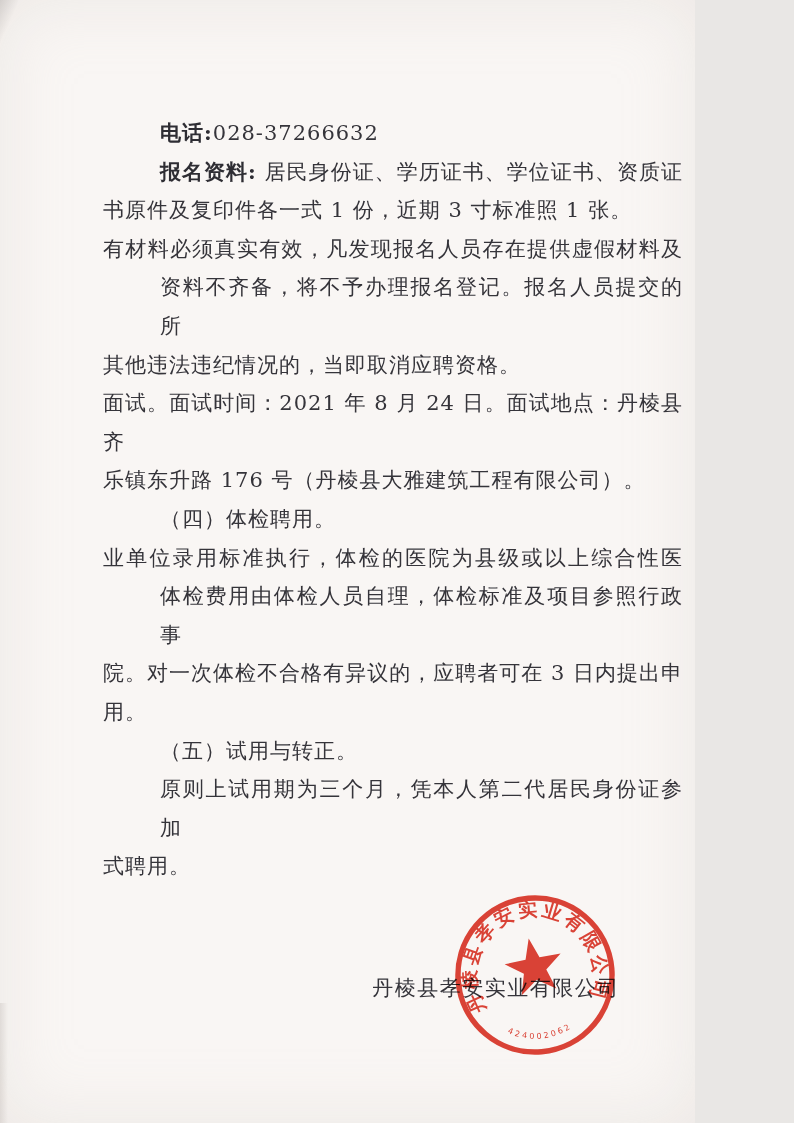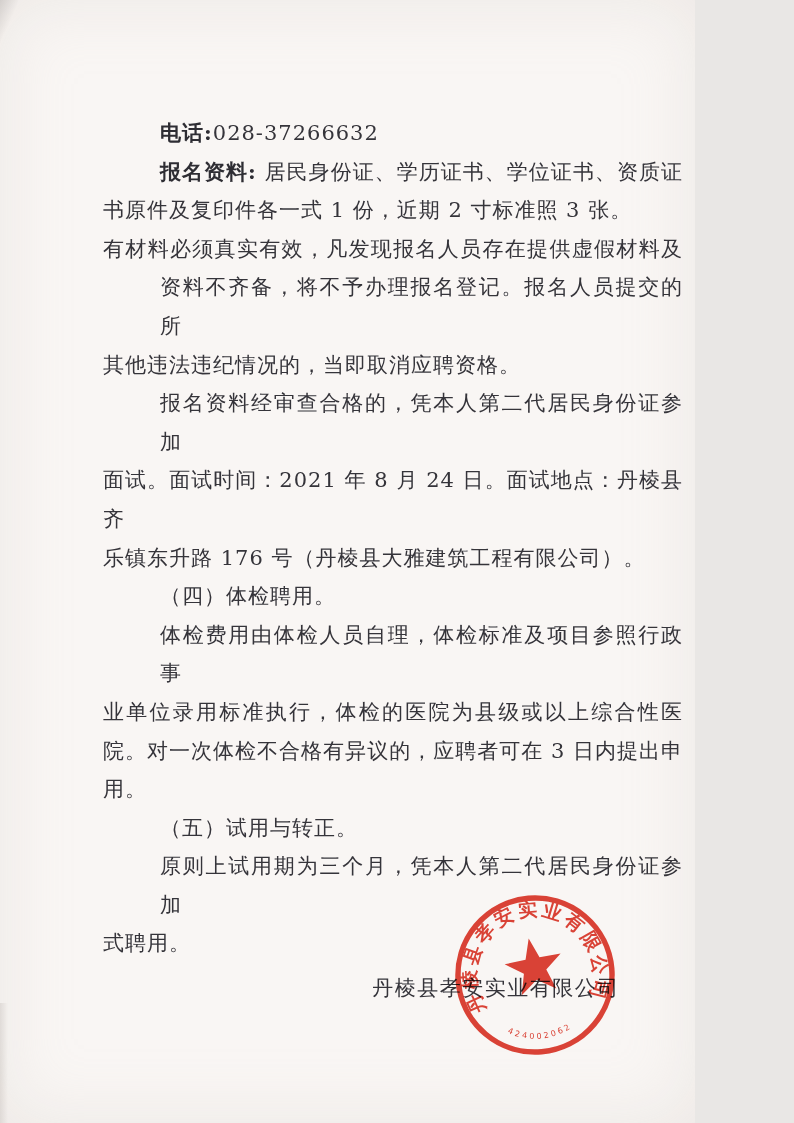--- a/index.html
+++ b/index.html
@@ -44,30 +44,29 @@
 <body>
 
 <div class="page">
 
   <div class="corner-smudge"></div>
   <div class="edge-shade"></div>
 
   <div class="doc-body">
       <div class="line indent"><b>电话:</b>028-37266632</div>
       <div class="line indent full"><b>报名资料:</b> 居民身份证、学历证书、学位证书、资质证</div>
-      <div class="line">书原件及复印件各一式 1 份，近期 2 寸标准照 3 张。</div>
+      <div class="line">书原件及复印件各一式 1 份，近期 3 寸标准照 1 张。</div>
       <div class="line full">有材料必须真实有效，凡发现报名人员存在提供虚假材料及</div>
       <div class="line indent full">资料不齐备，将不予办理报名登记。报名人员提交的所</div>
       <div class="line">其他违法违纪情况的，当即取消应聘资格。</div>
-      <div class="line indent full">报名资料经审查合格的，凭本人第二代居民身份证参加</div>
       <div class="line full">面试。面试时间：2021 年 8 月 24 日。面试地点：丹棱县齐</div>
       <div class="line">乐镇东升路 176 号（丹棱县大雅建筑工程有限公司）。</div>
       <div class="line indent">（四）体检聘用。</div>
+      <div class="line full">业单位录用标准执行，体检的医院为县级或以上综合性医</div>
       <div class="line indent full">体检费用由体检人员自理，体检标准及项目参照行政事</div>
-      <div class="line full">业单位录用标准执行，体检的医院为县级或以上综合性医</div>
       <div class="line full">院。对一次体检不合格有异议的，应聘者可在 3 日内提出申</div>
       <div class="line">用。</div>
       <div class="line indent">（五）试用与转正。</div>
       <div class="line indent full">原则上试用期为三个月，凭本人第二代居民身份证参加</div>
       <div class="line">式聘用。</div>
     </div>
 
   <div class="signature">
     <div class="company">丹棱县孝安实业有限公司</div>
   </div>

